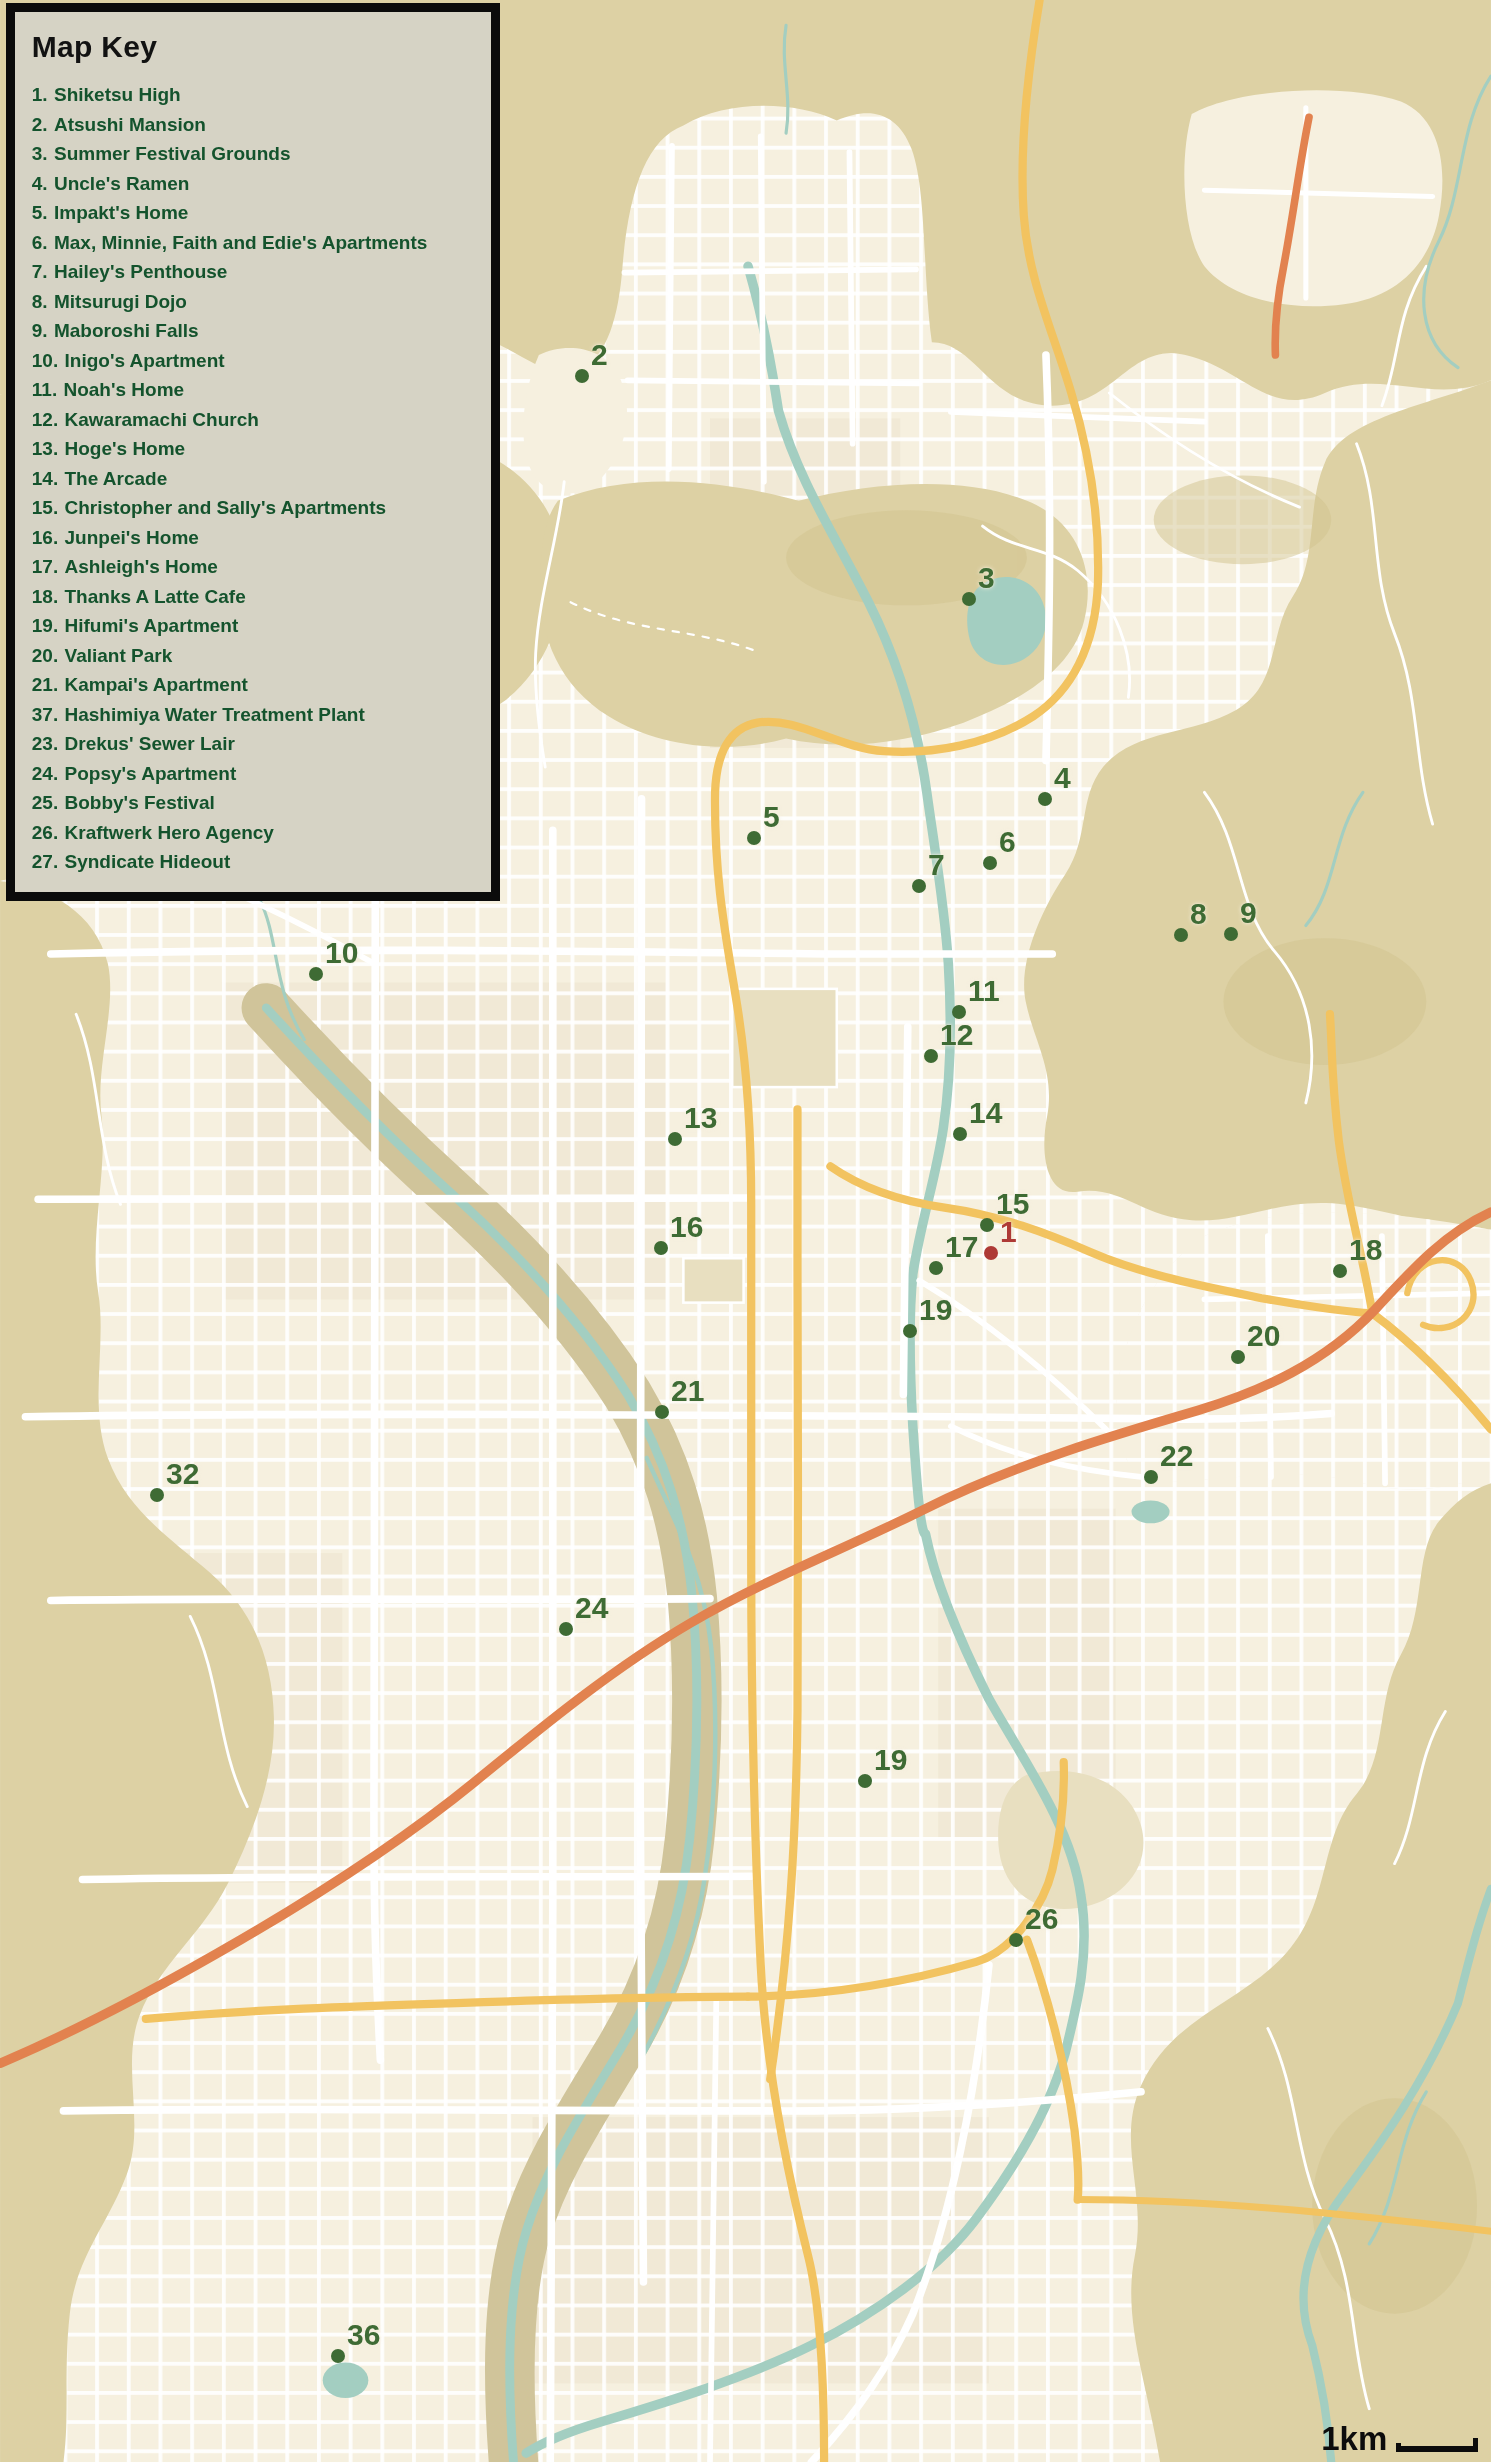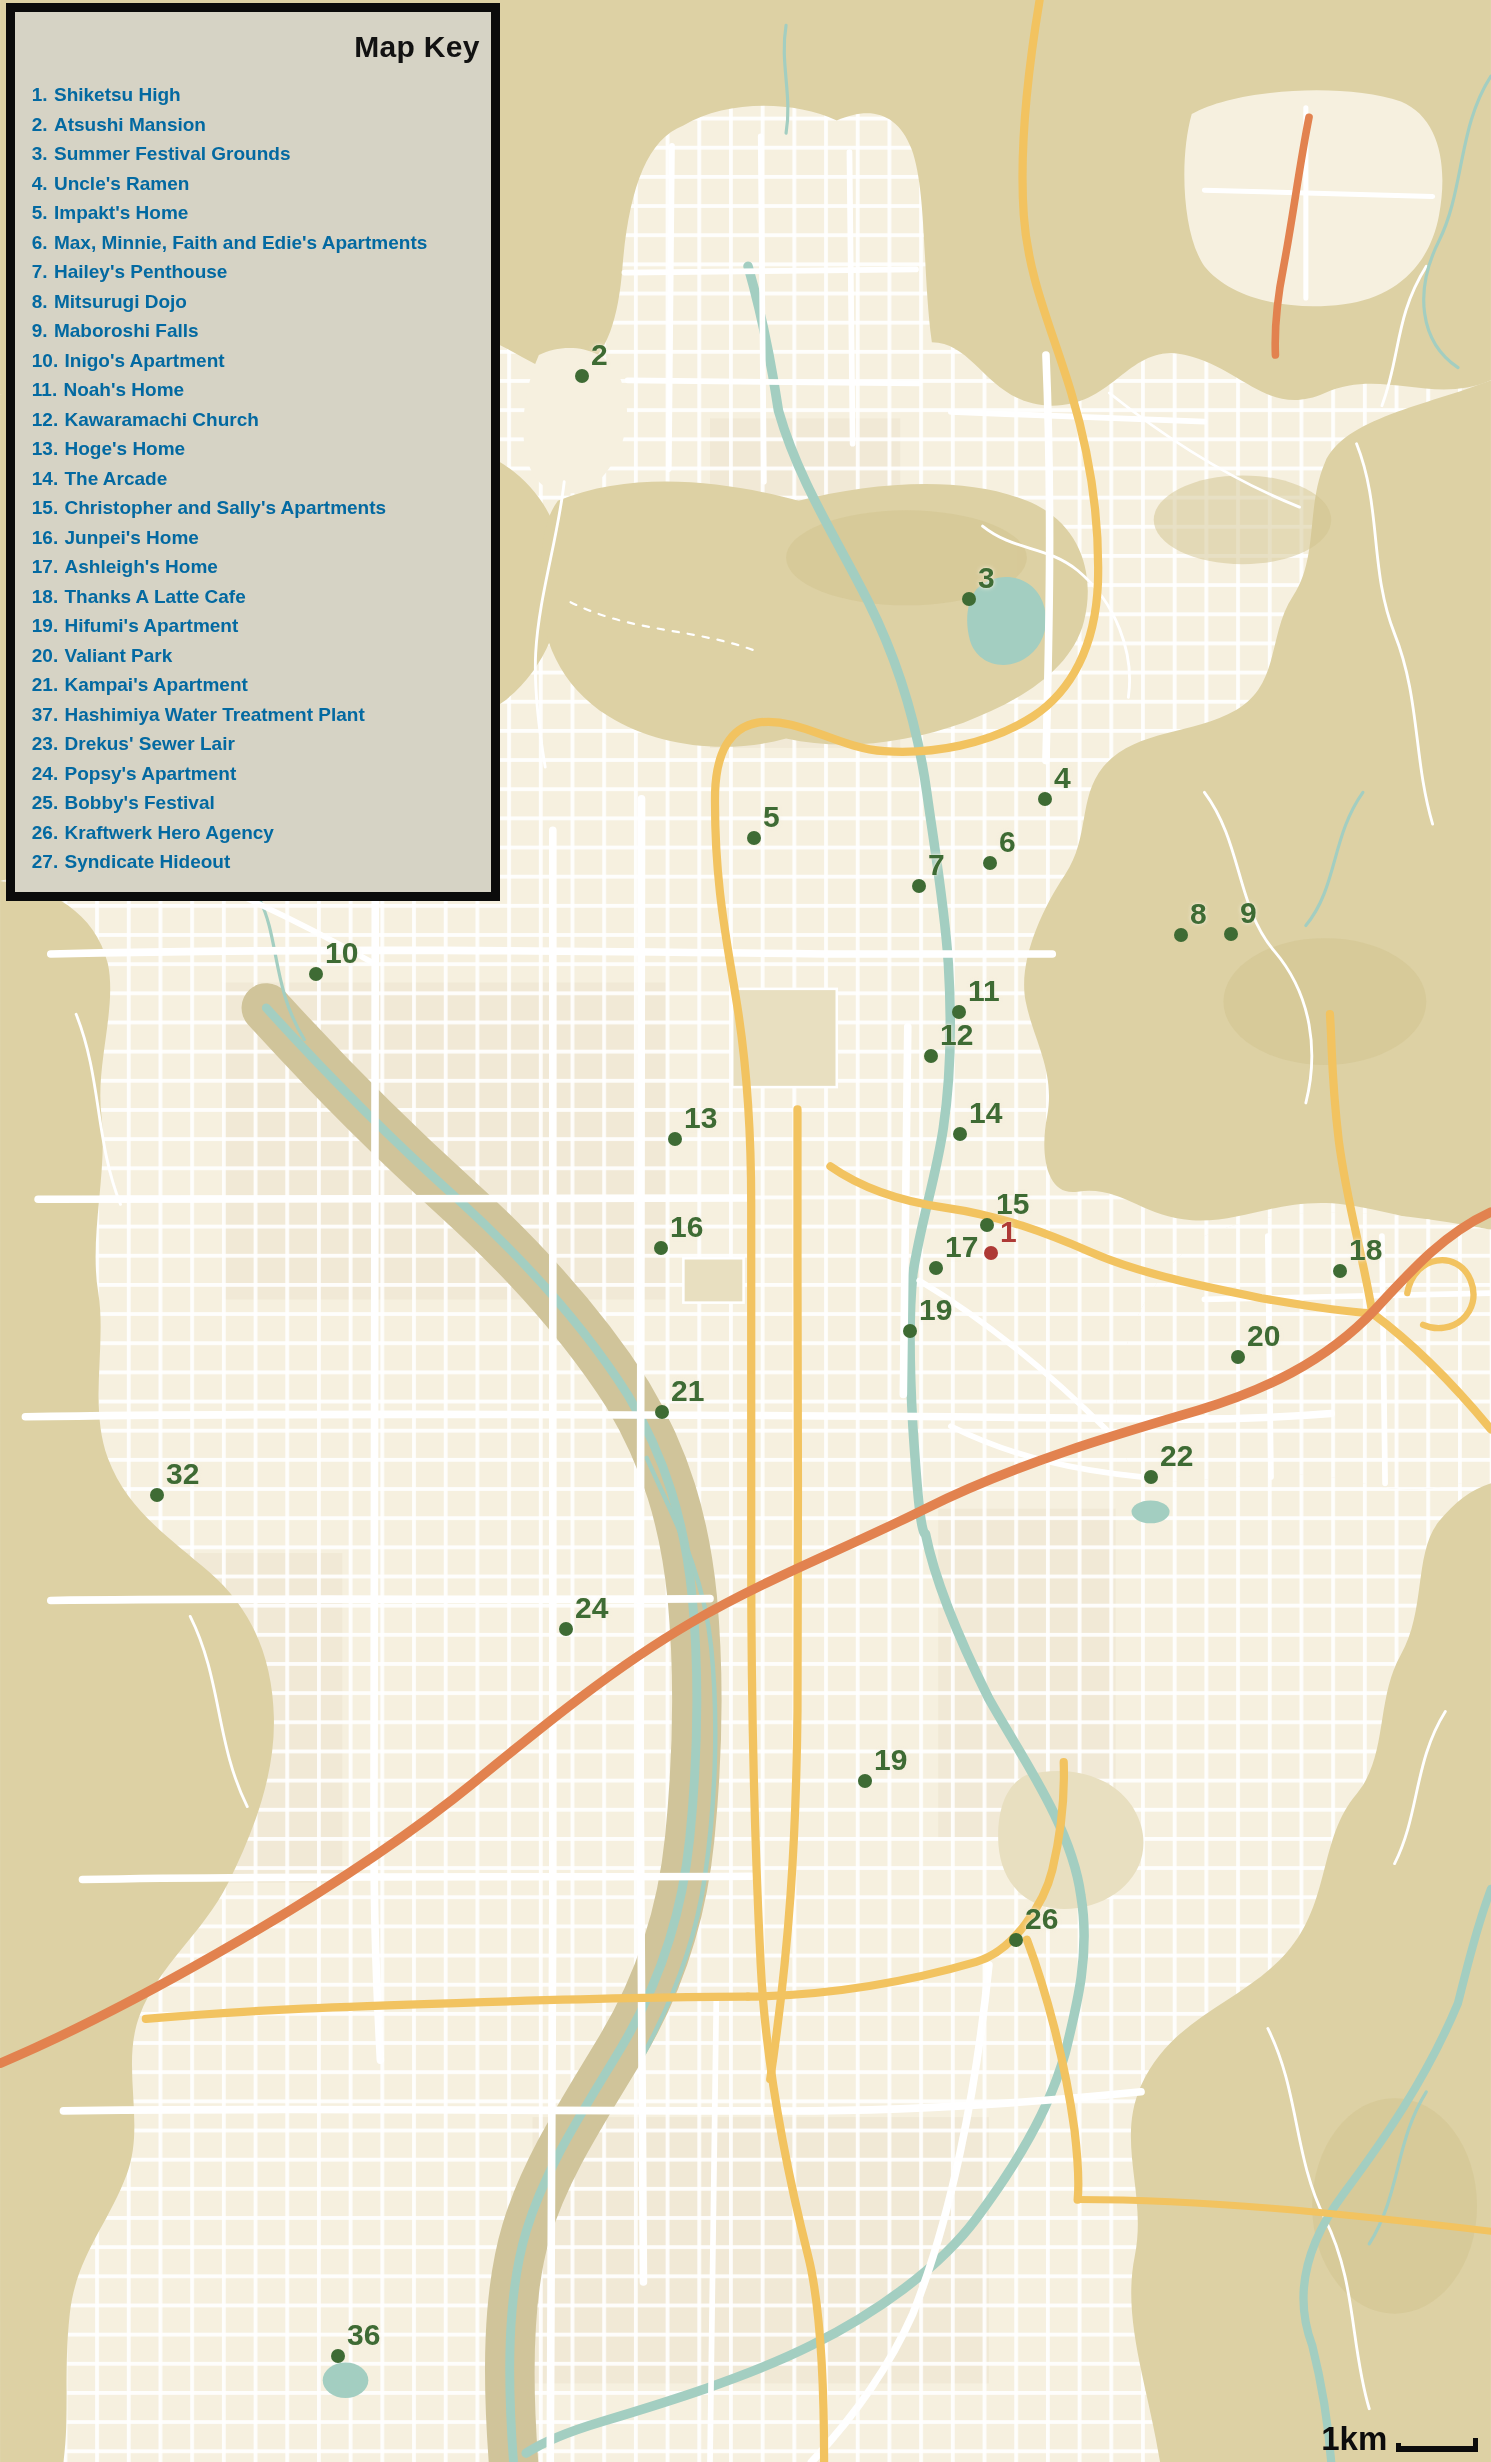--- a/index.html
+++ b/index.html
@@ -19,23 +19,23 @@
   .riv{stroke:var(--water);fill:none;stroke-linecap:round;stroke-linejoin:round;}
   .yel{stroke:var(--yellow);fill:none;stroke-linecap:round;stroke-linejoin:round;}
   .org{stroke:var(--orange);fill:none;stroke-linecap:round;stroke-linejoin:round;}
 
   
   .legend{
     position:absolute;left:6.3px;top:2.5px;width:448px;
     background:var(--legend-bg);border:9px solid #0b0b0b;
     padding:9px 11.4px 15px 16.5px;box-sizing:content-box;
   }
-  .legend h1{margin:9px 0 16.5px 0;font-size:30px;letter-spacing:0.3px;text-align:right;color:#121212;}
+  .legend h1{margin:9px 0 16.5px 0;font-size:30px;letter-spacing:0.3px;text-align:left;color:#121212;}
   .legend ol{list-style:none;margin:0;padding:0;}
-  .legend li{font-size:19px;font-weight:bold;color:#0369a1;line-height:29.5px;white-space:nowrap;}
+  .legend li{font-size:19px;font-weight:bold;color:#14532d;line-height:29.5px;white-space:nowrap;}
   .legend li .ln{margin-right:6.3px;}
 
   
   .marker{position:absolute;width:0;height:0;}
   .marker .dot{
     position:absolute;left:-7px;top:-7px;width:14px;height:14px;border-radius:50%;
     background:var(--green);
   }
   .marker .num{
     position:absolute;left:9px;bottom:5.7px;font-size:30px;font-weight:bold;color:var(--green);

